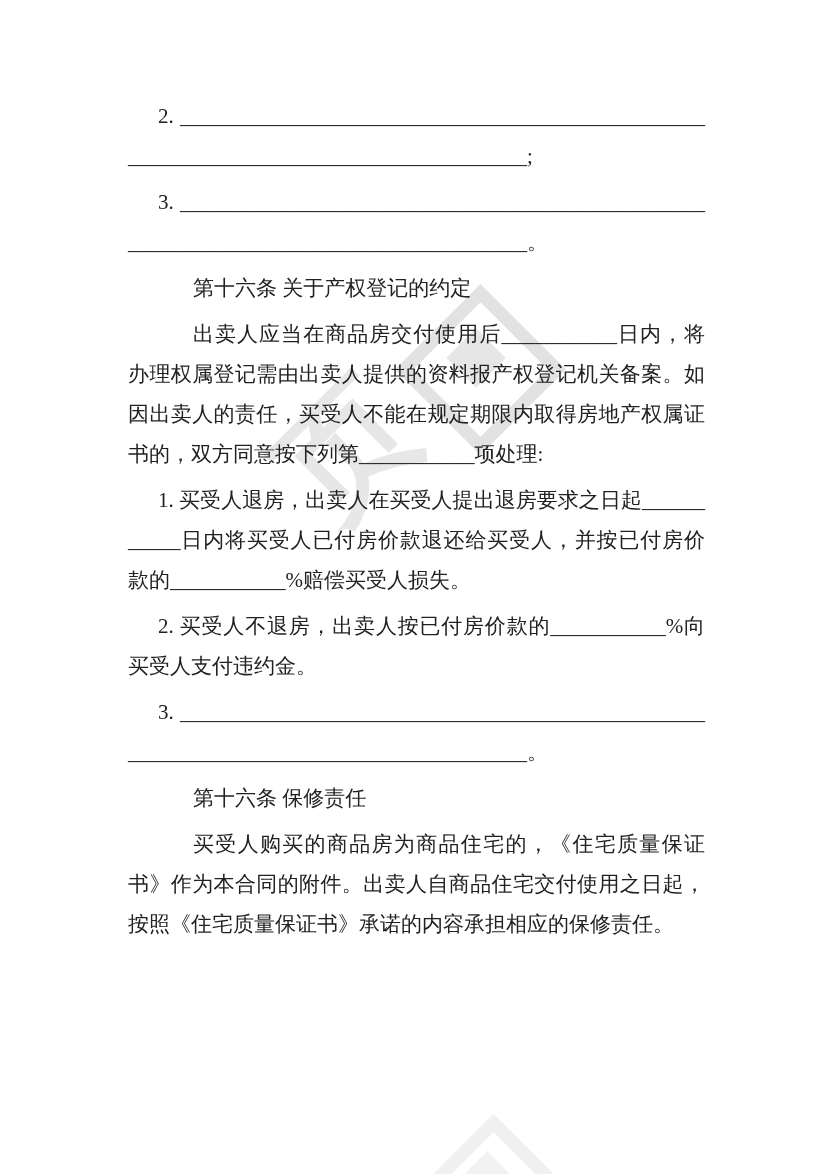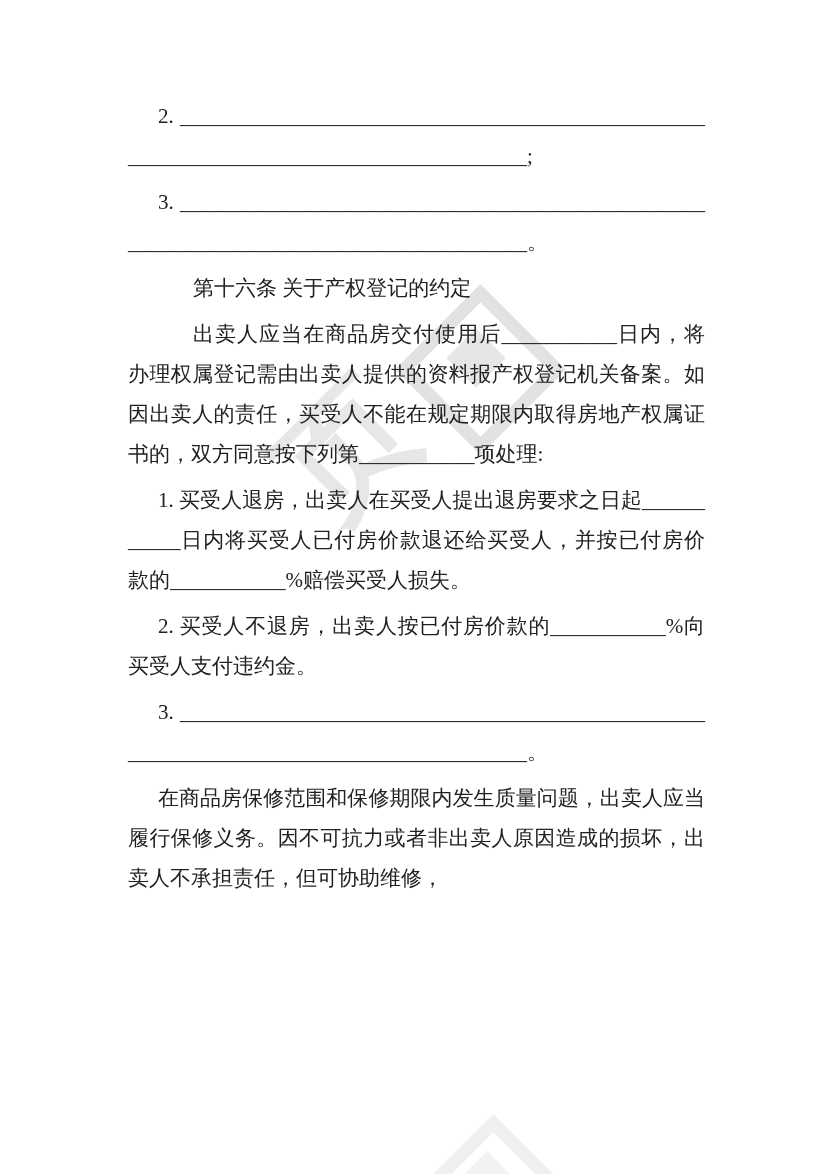--- a/index.html
+++ b/index.html
@@ -70,16 +70,17 @@
 
   <div class="content" id="doc-content">
 
   <p class="para indent-1">2. ________________________________________________________________________________________;</p>
       <p class="para indent-1">3. ________________________________________________________________________________________。</p>
       <p class="para indent-2">第十六条 关于产权登记的约定</p>
       <p class="para indent-2">出卖人应当在商品房交付使用后___________日内，将办理权属登记需由出卖人提供的资料报产权登记机关备案。如因出卖人的责任，买受人不能在规定期限内取得房地产权属证书的，双方同意按下列第___________项处理:</p>
       <p class="para indent-1">1. 买受人退房，出卖人在买受人提出退房要求之日起___________日内将买受人已付房价款退还给买受人，并按已付房价款的___________%赔偿买受人损失。</p>
       <p class="para indent-1">2. 买受人不退房，出卖人按已付房价款的___________%向买受人支付违约金。</p>
       <p class="para indent-1">3. ________________________________________________________________________________________。</p>
-      <p class="para indent-1">在商品房保修范围和保修期限内发生质量问题，出卖人应当履行保修义务。因不可抗力或者非出卖人原因造成的损坏，出卖人不承担责任，但可协助维修，</p>
+      <p class="para indent-2">第十六条 保修责任</p>
+      <p class="para indent-2">买受人购买的商品房为商品住宅的，《住宅质量保证书》作为本合同的附件。出卖人自商品住宅交付使用之日起，按照《住宅质量保证书》承诺的内容承担相应的保修责任。</p>
     </div>
 
 </div>
 
 </body></html>

